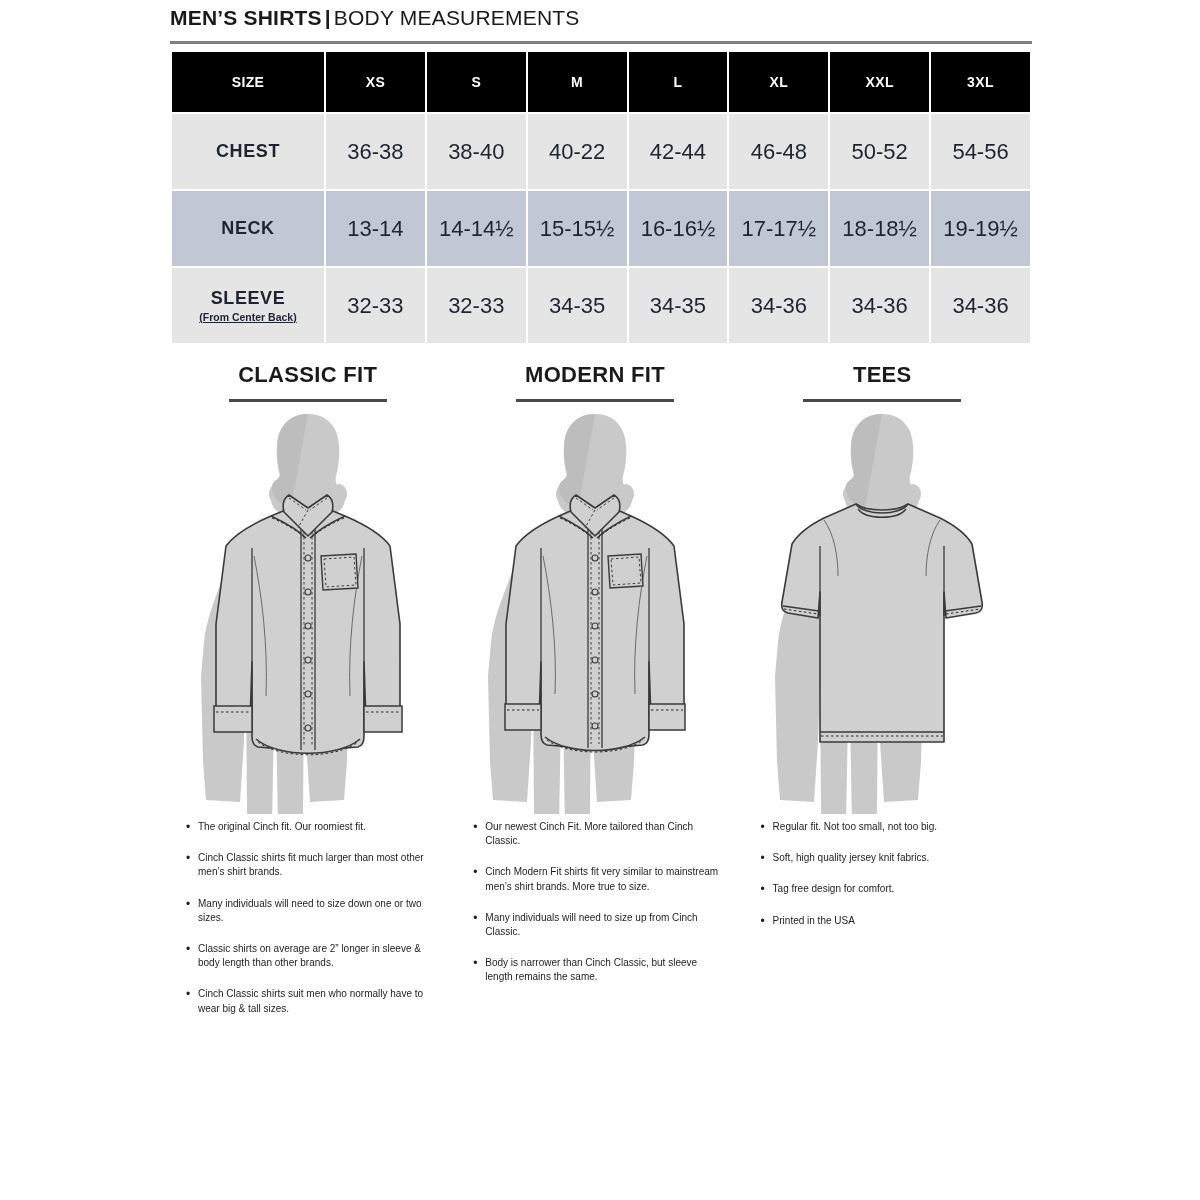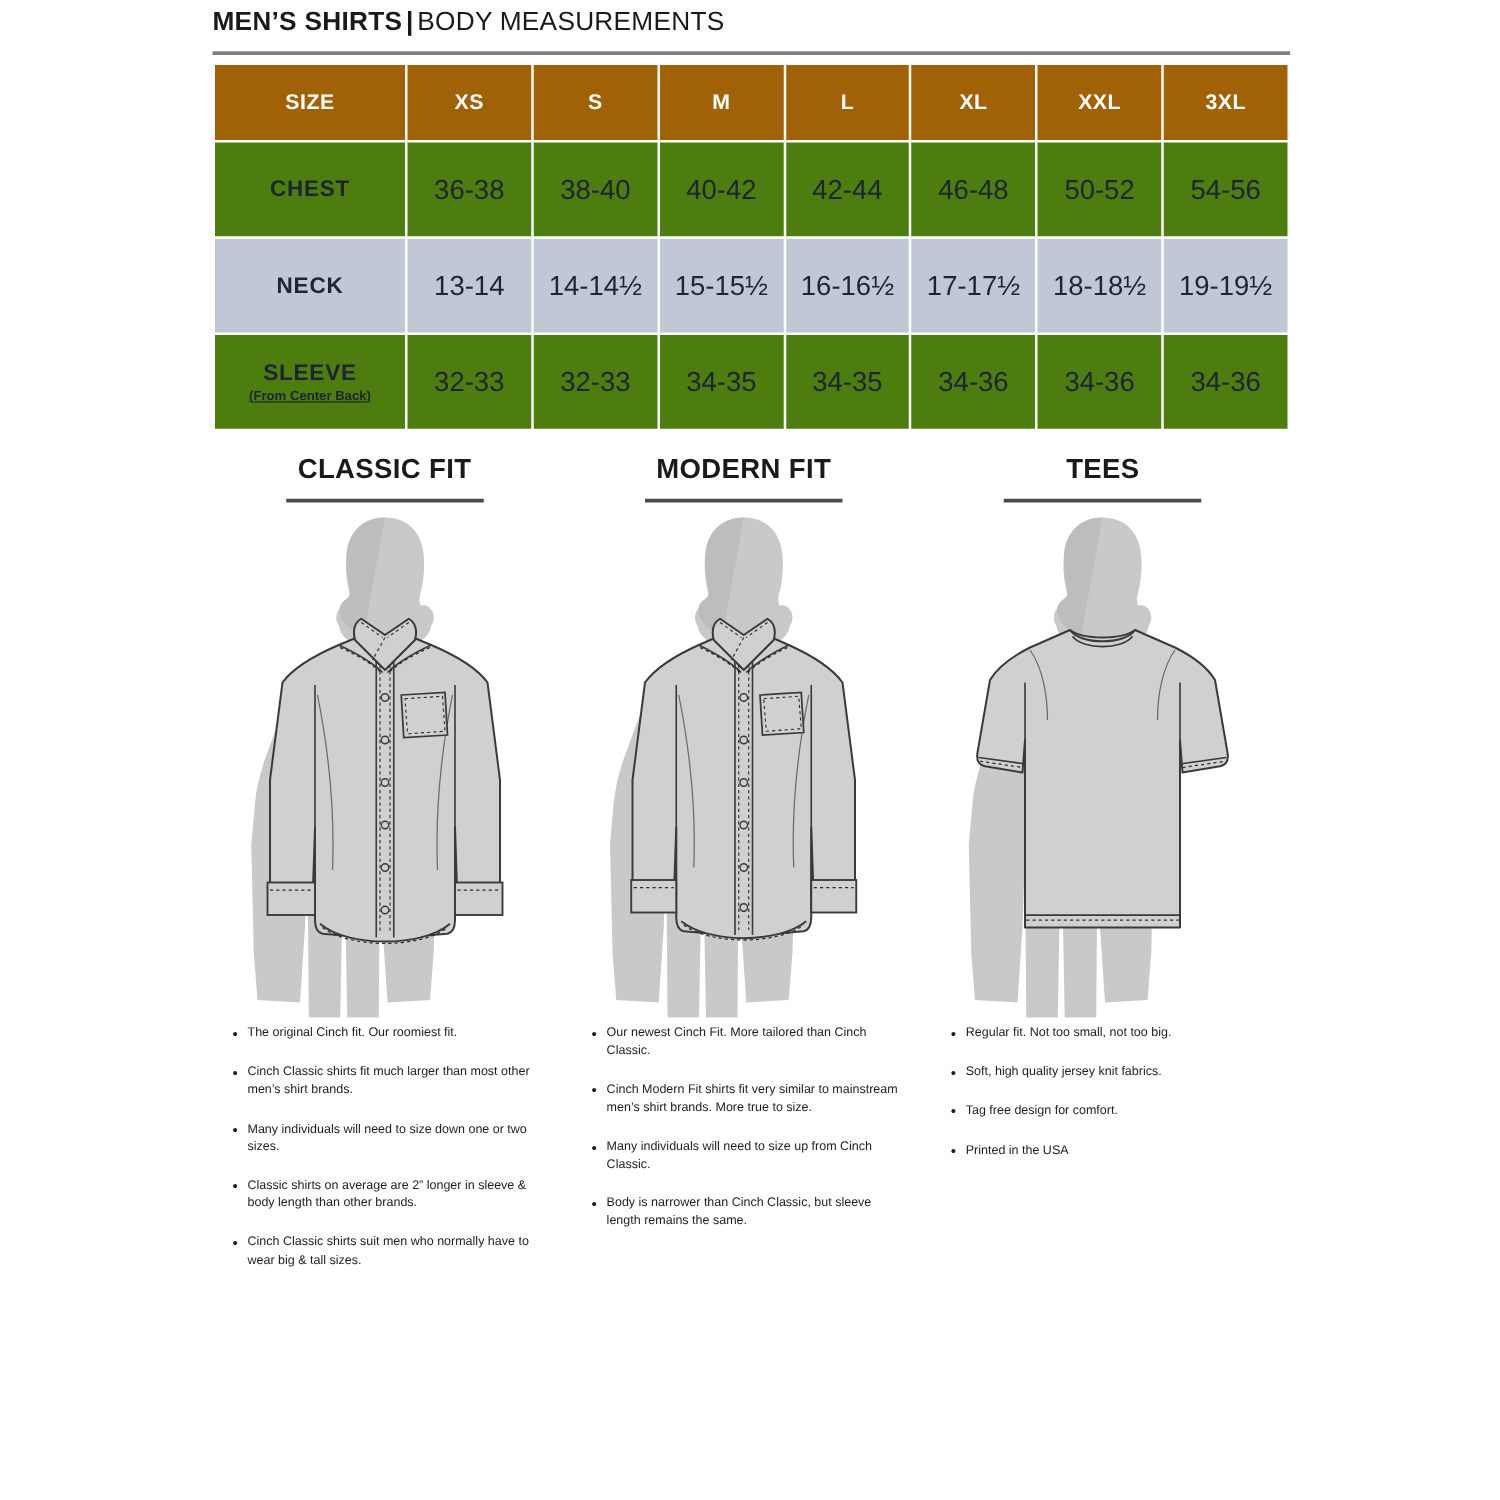--- a/index.html
+++ b/index.html
@@ -21,24 +21,24 @@
   .title-rule {
     position: absolute; left: 170px; top: 41px;
     width: 862px; height: 3px; background: #808080;
   }
 
   
   .table { position: absolute; left: 170px; top: 50px; width: 862px; border-collapse: collapse; table-layout: fixed; }
   .table td, .table th { border: 2px solid #ffffff; text-align: center; vertical-align: middle; }
   .table col.lbl { width: 154px; }
   .table thead th {
-    background: #a16207; color: #ffffff;
-    font-size: 17px; font-weight: bold; height: 62px; letter-spacing: .4px;
-  }
-  .row-a td { background: #4d7c0f; }
+    background: #000000; color: #ffffff;
+    font-size: 14px; font-weight: bold; height: 62px; letter-spacing: .4px;
+  }
+  .row-a td { background: #e5e5e5; }
   .row-b td { background: #c2c7d6; }
   .table tbody td { height: 77px; font-size: 22px; color: #1f2430; }
   .table tbody td.lbl { font-size: 18px; font-weight: bold; letter-spacing: .6px; }
   .sub { display: block; font-size: 10.5px; font-weight: bold; letter-spacing: 0; margin-top: 2px; text-decoration: underline; }
 
   
   .cols { position: absolute; left: 164px; top: 356px; width: 862px; height: 840px; display: flex; }
   .col { width: 287.3px; position: relative; }
   .fit-head { text-align: center; font-size: 22px; font-weight: bold; letter-spacing: .3px; padding-top: 6px; }
   .fit-rule { width: 158px; height: 3px; background: #4a4a4a; margin: 11px auto 0; }
@@ -89,21 +89,21 @@
         <th>XL</th>
         <th>XXL</th>
         <th>3XL</th>
       </tr>
     </thead>
     <tbody>
       <tr class="row-a">
         <td class="lbl"><span>CHEST</span></td>
         <td>36-38</td>
         <td>38-40</td>
-        <td>40-42</td>
+        <td>40-22</td>
         <td>42-44</td>
         <td>46-48</td>
         <td>50-52</td>
         <td>54-56</td>
       </tr>
       <tr class="row-b">
         <td class="lbl"><span>NECK</span></td>
         <td>13-14</td>
         <td>14-14½</td>
         <td>15-15½</td>

